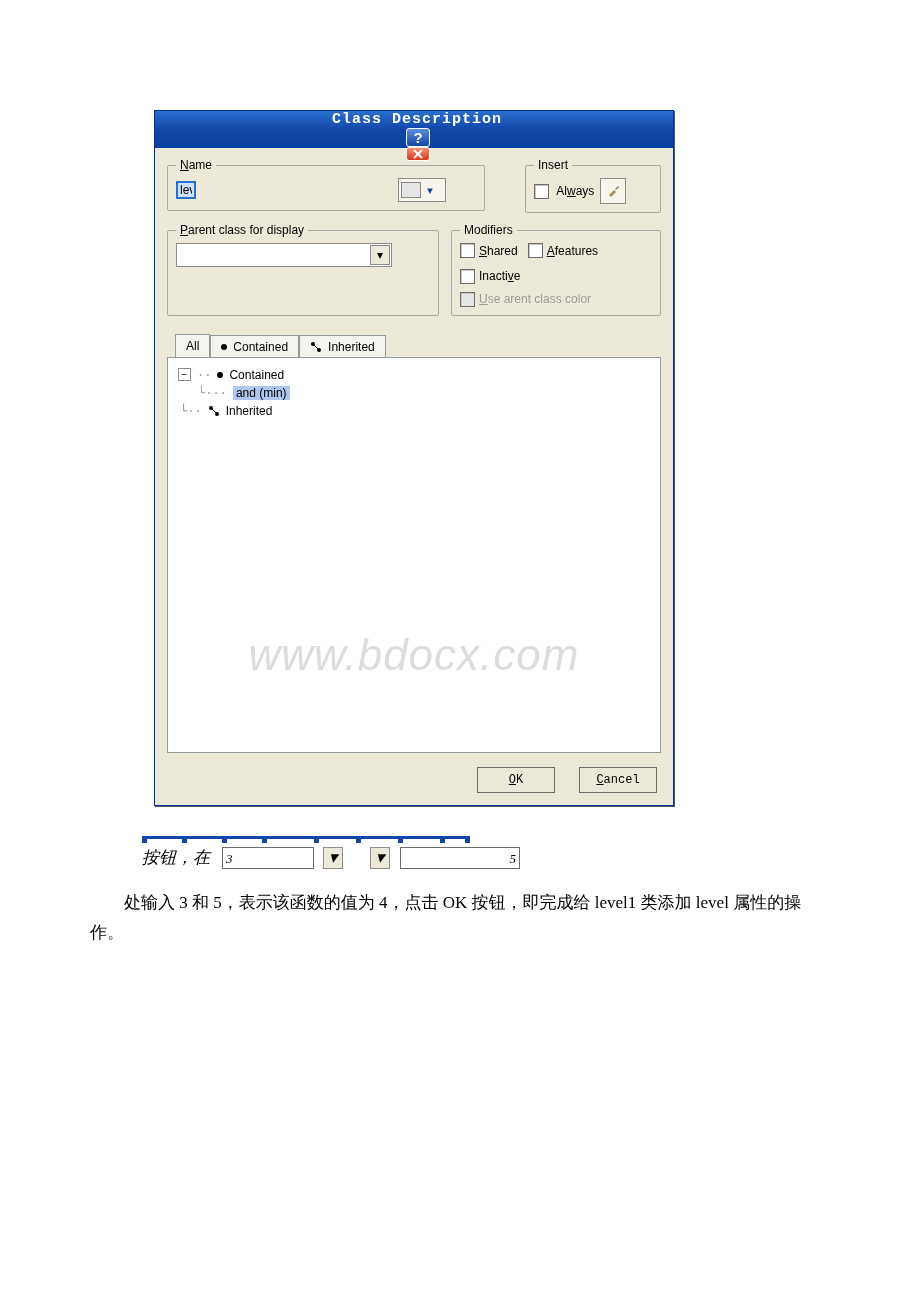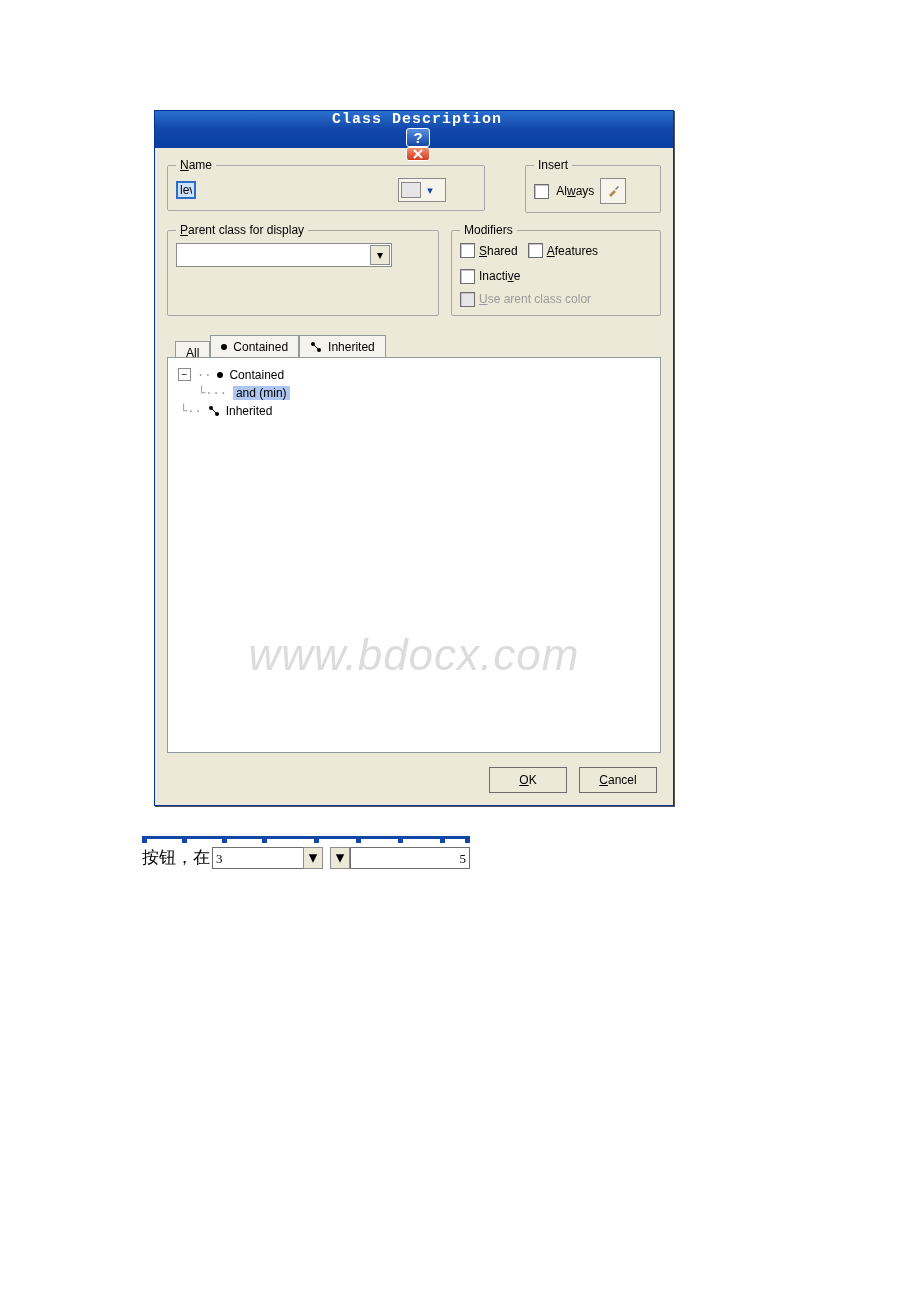--- a/index.html
+++ b/index.html
@@ -149,21 +149,21 @@
     background:#f4f3ee;
     padding:4px 10px 4px 10px;
     font-size:12px;
     display:flex;
     align-items:center;
     gap:6px;
     position:relative;
     top:1px;
   }
   .tab.active {
-    position:relative; top:7px;
+    position:relative; top:0;
   }
   .dot { width:6px;height:6px;background:#000;border-radius:50%;display:inline-block; }
   .inherit-icon {
     display:inline-flex;width:12px;height:12px;position:relative;
   }
   .inherit-icon svg { width:12px;height:12px; }
   .tree-panel {
     border:1px solid #919b9c;
     background:#fff;
     height:378px;
@@ -184,21 +184,21 @@
   .tree-row.indent1 { padding-left:20px; }
   .tree-row.indent1b { padding-left:2px; }
   .box-toggle {
     width:11px;height:11px;border:1px solid #8c8c8c;display:inline-flex;align-items:center;justify-content:center;font-size:10px;line-height:1;background:#fff;
   }
   .tree-line {
     color:#9a9a9a;font-family:monospace;
   }
   .sel-row { background:#aec6f0; padding:0 3px; }
   .btn-row {
-    display:flex;justify-content:flex-end;gap:12px;margin-top:14px;padding-right:4px;
+    display:flex;justify-content:flex-end;gap:24px;margin-top:14px;padding-right:4px;font-family:Liberation Mono, monospace;
   }
   .win-btn {
     min-width:76px;height:24px;border:1px solid #6d6d6d;background:#ece9d8;font-size:12px;display:flex;align-items:center;justify-content:center;
   }
   
   .doc-text {
     margin: 30px 90px 0 90px;
     font-family: "Times New Roman", SimSun, serif;
     font-size: 17px;
     line-height: 1.8;
@@ -218,21 +218,21 @@
   .func-num2 {
     width:120px;height:22px;border:1px solid #6d6d6d;background:#fff;font-size:13px;padding:0 3px;box-sizing:border-box;display:inline-flex;align-items:center;justify-content:flex-end;
   }
   .tiny-combo-btn {
     width:18px;height:20px;border:1px solid #8c8c8c;background:#ece9d8;display:inline-flex;align-items:center;justify-content:center;margin-left:-1px;
   }
   .func-group {
     margin-left:52px;margin-top:6px;display:flex;flex-direction:column;gap:0;
   }
   .func-top-ticks { width:328px;height:8px;position:relative; }
-  .func-bottom-row { display:flex;align-items:center;margin-top:-1px;}
+  .func-bottom-row { display:flex;align-items:center;gap:10px;margin-top:-1px;font-style:italic;}
 </style>
 </head>
 <body>
 
 <div class="page">
 
   <div class="window">
     <div class="titlebar">
       <span class="title">Class Description</span>
       <div class="title-btn help-btn">?</div>
@@ -374,15 +374,18 @@
           </span>
         <span class="tiny-combo-btn">▾</span>
         <span style="width:8px;"></span>
         <span class="tiny-combo-btn">▾</span>
         <span class="func-num2">
             <span>5</span>
           </span>
       </div>
     </div>
 
+    <p style="text-indent:2em;margin-top:14px;">
+      <span>处输入 3 和 5，表示该函数的值为 4，点击 OK 按钮，即完成给 level1 类添加 level 属性的操作。</span>
+    </p>
   </div>
 
 </div>
 
 </body></html>

